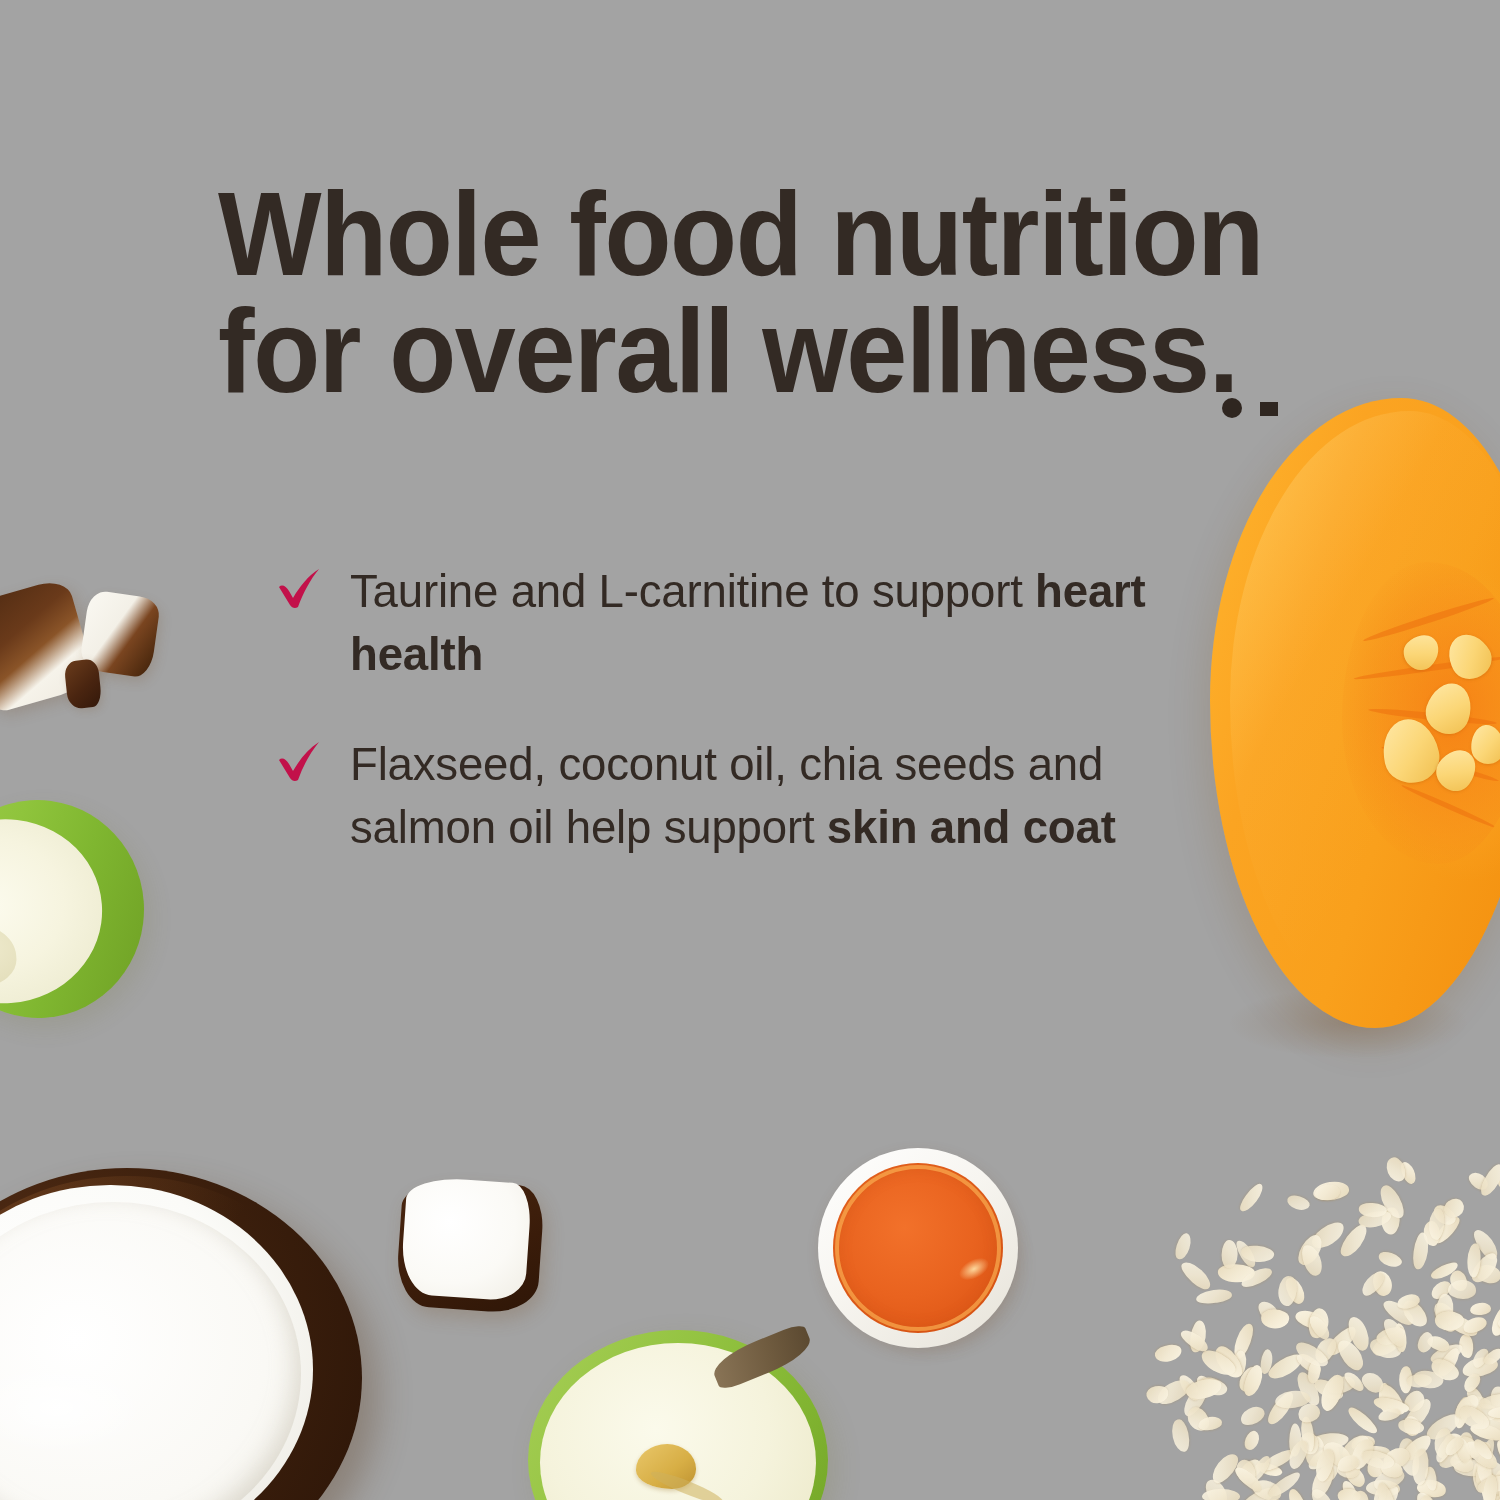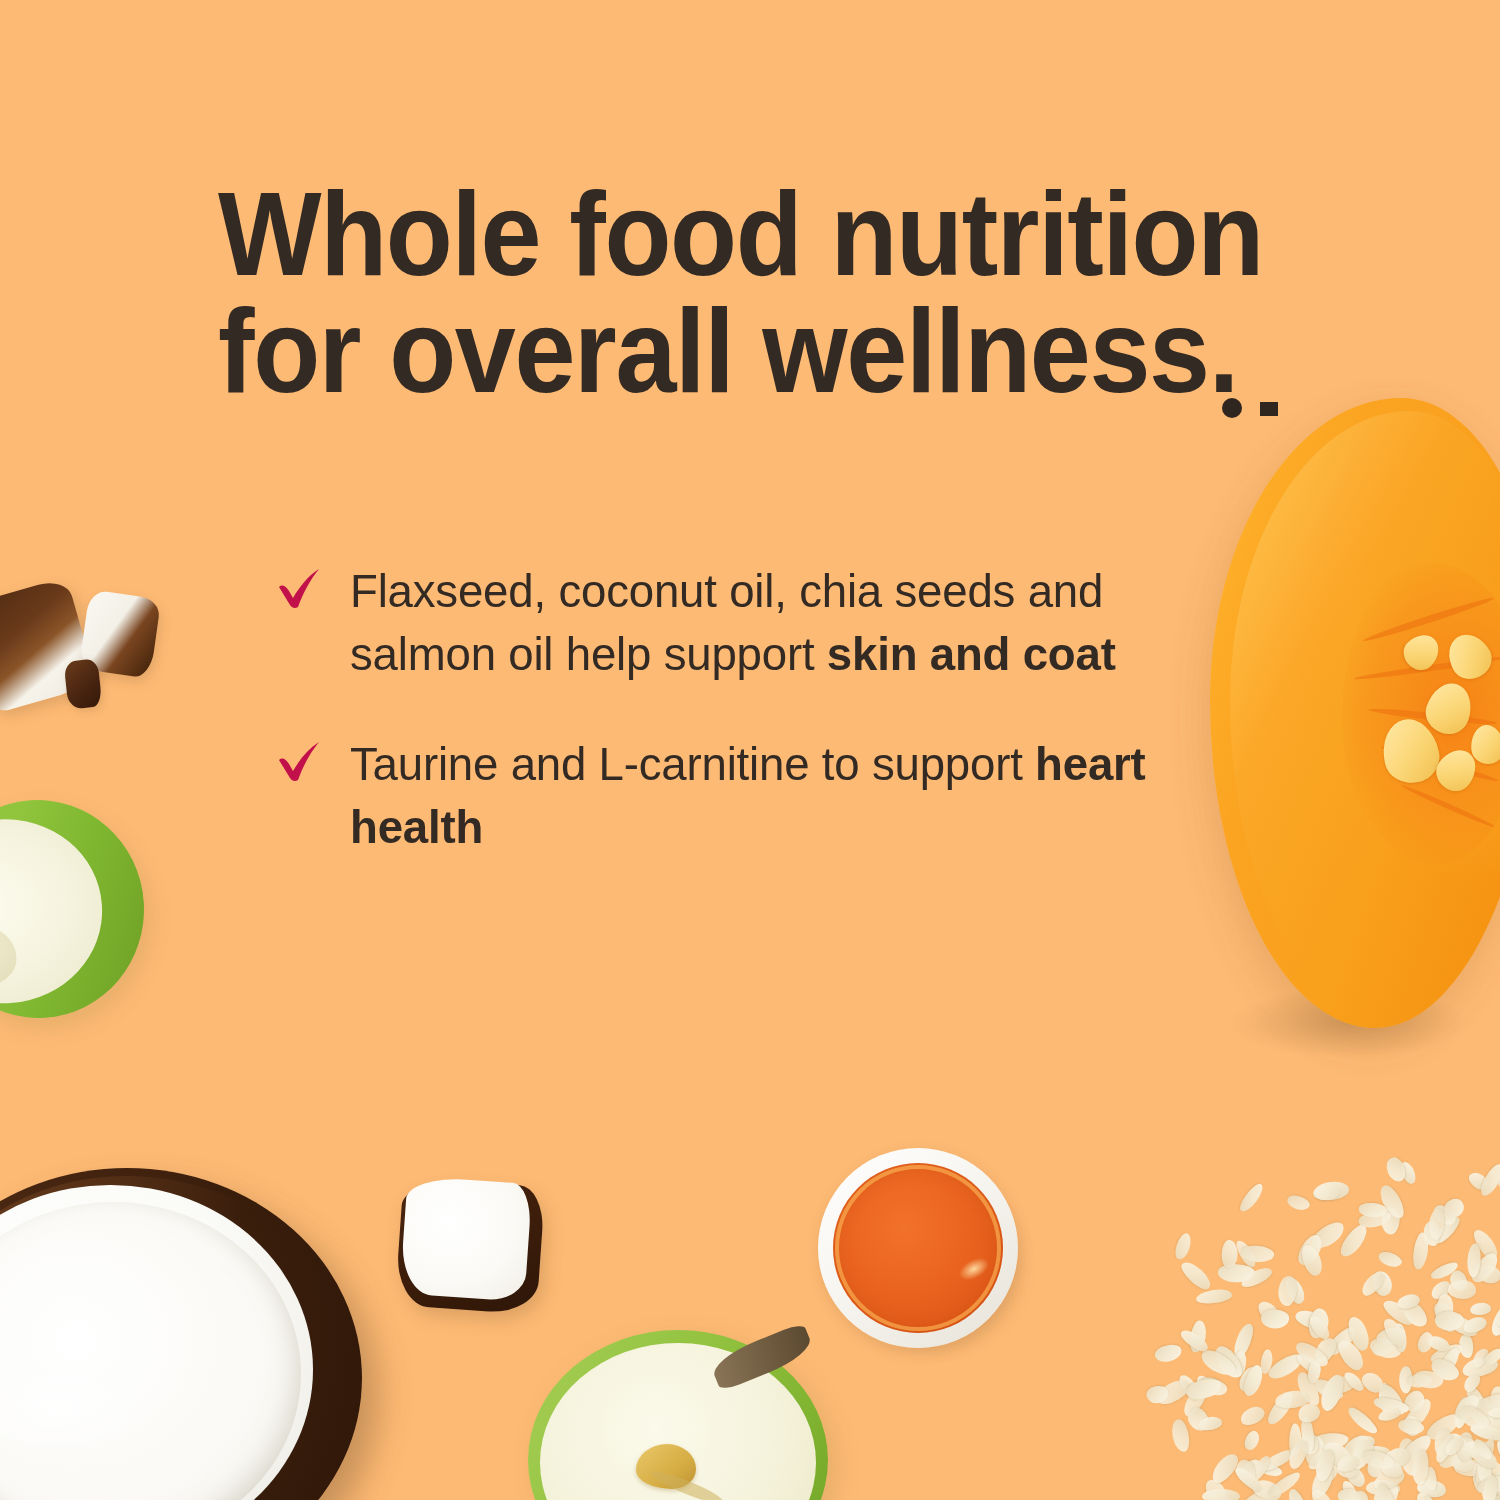--- a/index.html
+++ b/index.html
@@ -13,21 +13,21 @@
 
   body {
     font-family: "Liberation Sans", sans-serif;
     background: #F2E7D6;
   }
 
   #stage {
     position: relative;
     width: 1500px;
     height: 1500px;
-    background: #fdba74;
+    background: #a3a3a3;
     overflow: hidden;
   }
 
   
   .headline {
     position: absolute;
     left: 218px;
     top: 176px;
     width: 1130px;
     color: #332A24;
@@ -706,23 +706,23 @@
   <div id="mark-square"></div>
 
   <h1 class="headline">Whole food nutrition
 for overall wellness.</h1>
 
   <ul class="bullets" id="benefits-list">
       <li class="bullet">
         <span class="check-icon"><svg viewBox="0 0 46 42" width="46" height="42" aria-hidden="true">
             <path d="M3 19 C6 16, 10 18, 13 23 L17 30 C24 18, 32 8, 43 1 C34 12, 27 25, 22 39 C19 41, 16 40, 14 37 Z" fill="#C2114A"></path>
           </svg></span>
-        <span class="bullet-text">Flaxseed, coconut oil, chia seeds and salmon oil help support <b>skin and coat</b></span>
+        <span class="bullet-text">Taurine and L-carnitine to support <b>heart health</b></span>
       </li>
       <li class="bullet">
         <span class="check-icon"><svg viewBox="0 0 46 42" width="46" height="42" aria-hidden="true">
             <path d="M3 19 C6 16, 10 18, 13 23 L17 30 C24 18, 32 8, 43 1 C34 12, 27 25, 22 39 C19 41, 16 40, 14 37 Z" fill="#C2114A"></path>
           </svg></span>
-        <span class="bullet-text">Taurine and L-carnitine to support <b>heart health</b></span>
+        <span class="bullet-text">Flaxseed, coconut oil, chia seeds and salmon oil help support <b>skin and coat</b></span>
       </li>
     </ul>
 
 </div>
 
 </body></html>

